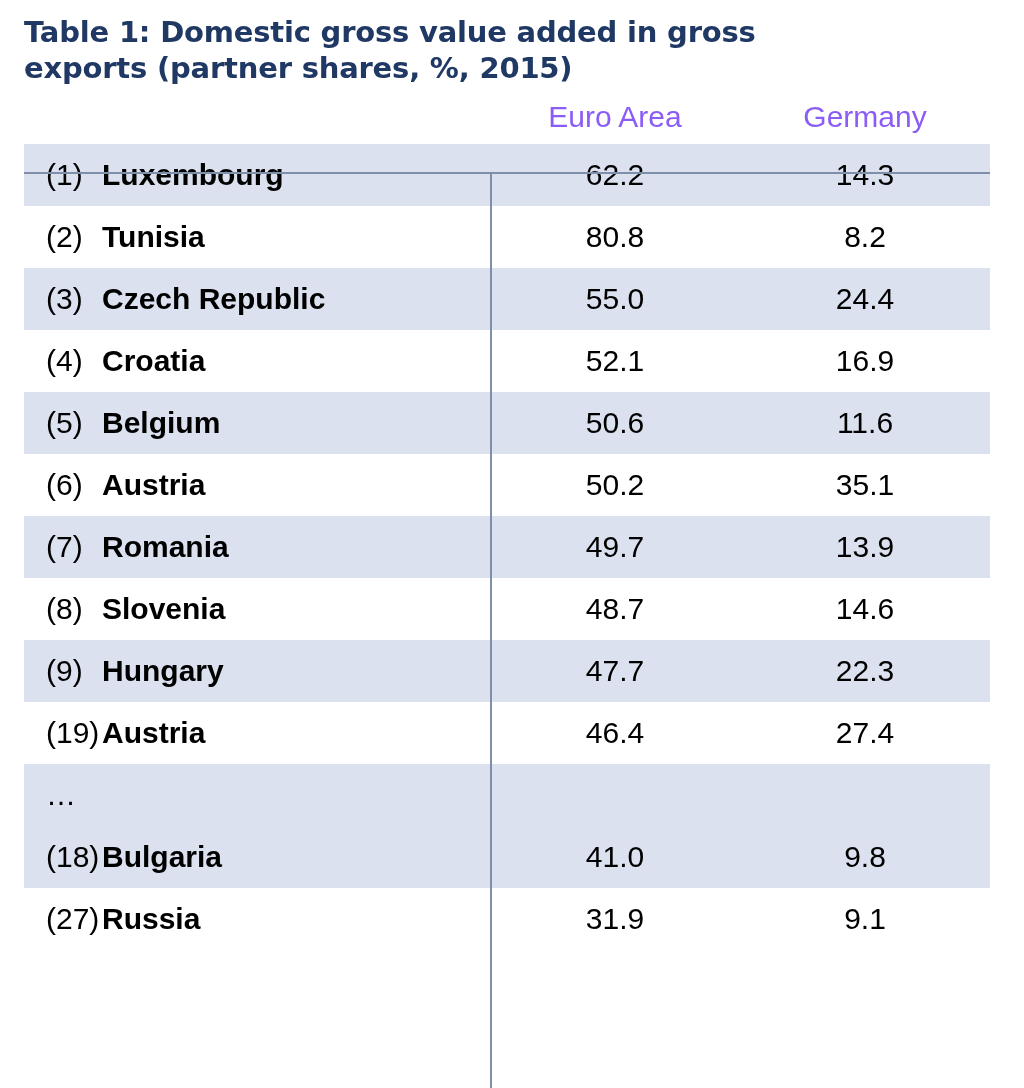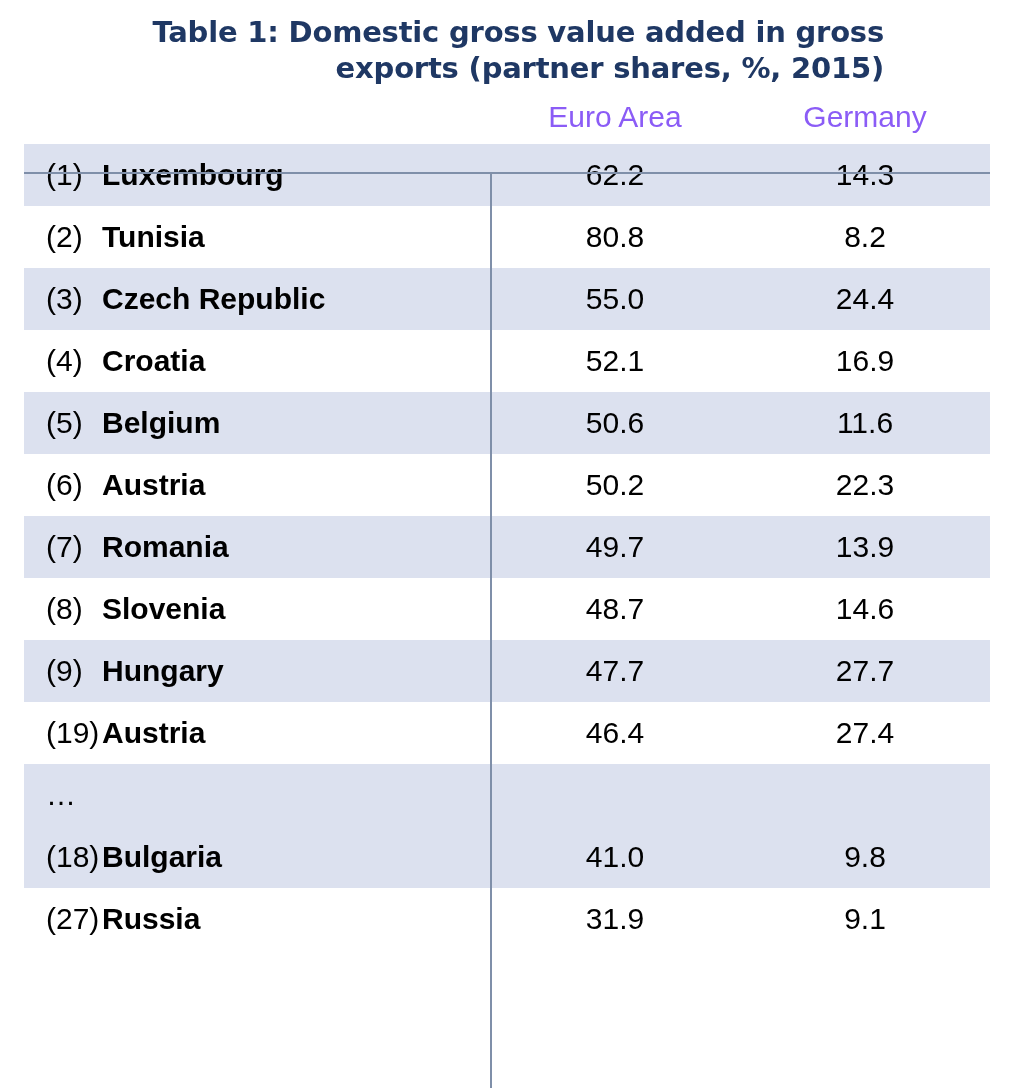--- a/index.html
+++ b/index.html
@@ -23,21 +23,20 @@
   }
   .table-title {
     color: #1F3864;
     font-family: "DejaVu Sans", sans-serif;
     font-weight: bold;
     font-size: 29px;
     line-height: 36px;
     letter-spacing: -0.2px;
     margin: 4px 0 0 0;
     max-width: 860px;
-    text-align: right;
   }
   table.data-table {
     width: 966px;
     border-collapse: collapse;
     margin-top: 14px;
     table-layout: fixed;
   }
   table.data-table col.c-num   { width: 64px; }
   table.data-table col.c-name  { width: 402px; }
   table.data-table col.c-val1  { width: 250px; }
@@ -148,39 +147,39 @@
         <tr class="shaded">
           <td class="num">(5)</td>
           <td class="name">Belgium</td>
           <td class="val">50.6</td>
           <td class="val">11.6</td>
         </tr>
         <tr>
           <td class="num">(6)</td>
           <td class="name">Austria</td>
           <td class="val">50.2</td>
-          <td class="val">22.3</td>
+          <td class="val">35.1</td>
         </tr>
         <tr class="shaded">
           <td class="num">(7)</td>
           <td class="name">Romania</td>
           <td class="val">49.7</td>
           <td class="val">13.9</td>
         </tr>
         <tr>
           <td class="num">(8)</td>
           <td class="name">Slovenia</td>
           <td class="val">48.7</td>
           <td class="val">14.6</td>
         </tr>
         <tr class="shaded">
           <td class="num">(9)</td>
           <td class="name">Hungary</td>
           <td class="val">47.7</td>
-          <td class="val">27.7</td>
+          <td class="val">22.3</td>
         </tr>
         <tr>
           <td class="num">(19)</td>
           <td class="name">Austria</td>
           <td class="val">46.4</td>
           <td class="val">27.4</td>
         </tr>
         <tr class="shaded">
           <td class="num ellipsis-cell">…</td>
           <td class="name"></td>

